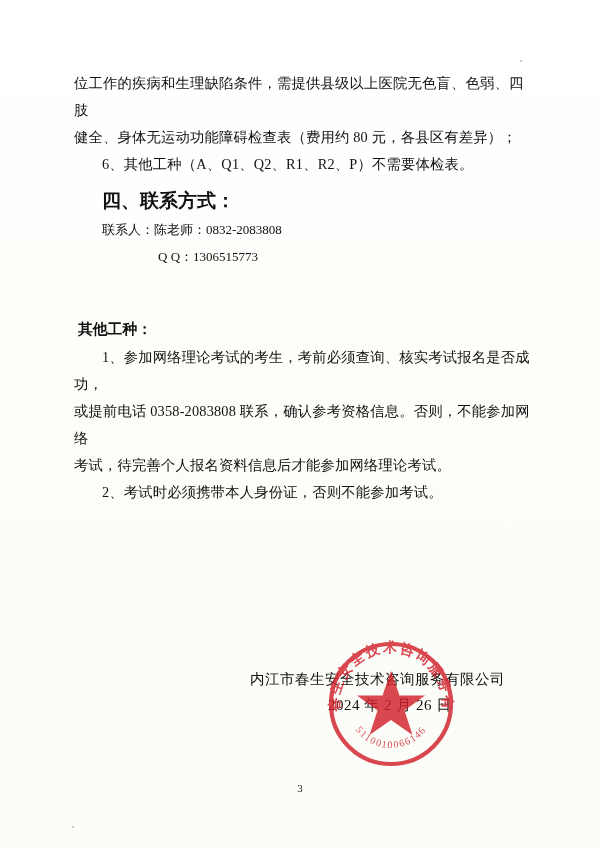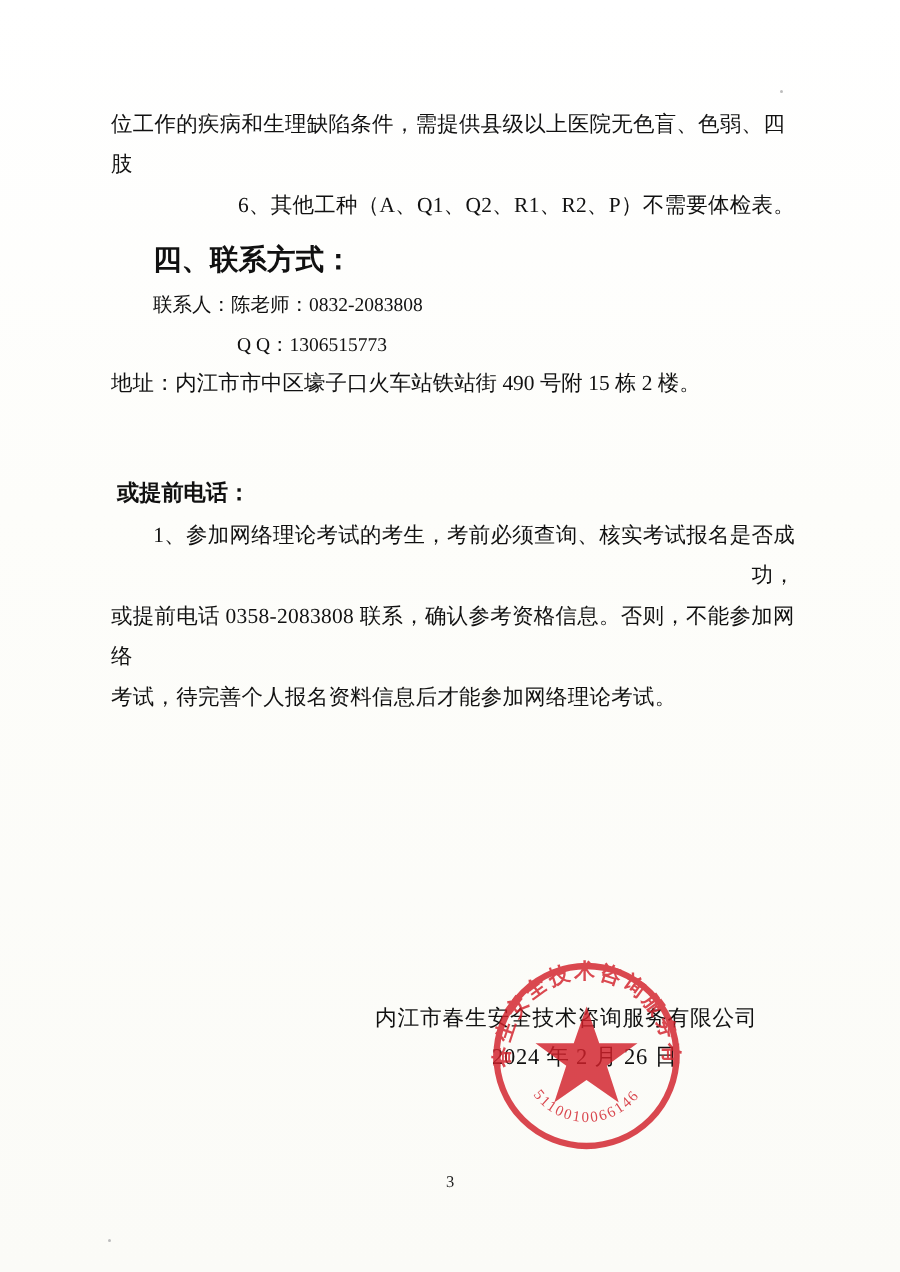--- a/index.html
+++ b/index.html
@@ -33,21 +33,21 @@
     left: 74px;
     top: 70px;
     width: 456px;
   }
   .line {
     font-size: 14.3px;
     line-height: 27px;
     letter-spacing: 0.2px;
     white-space: pre-wrap;
   }
-  .indent1 { text-indent: 28px; text-align: right; }
+  .indent1 { text-indent: 28px; }
   .gap-sm { height: 8px; }
   .gap-lg { height: 44px; }
   .contact-row {
     font-size: 13px;
     line-height: 27px;
     padding-left: 28px;
   }
   .contact-row .label {
     display: inline-block;
   }
@@ -122,45 +122,46 @@
 </style>
 </head>
 <body>
 
 <div class="page">
   <div class="paper-tint"></div>
 
   <div class="content">
 
     <div class="line">位工作的疾病和生理缺陷条件，需提供县级以上医院无色盲、色弱、四肢</div>
+    <div class="line">健全、身体无运动功能障碍检查表（费用约 80 元，各县区有差异）；</div>
     <div class="line indent1">6、其他工种（A、Q1、Q2、R1、R2、P）不需要体检表。</div>
 
     <div class="gap-sm"></div>
 
     <div class="section-title">四、联系方式：</div>
 
     <div class="contact-row">
       <span class="label">联系人：陈老师：</span><span>0832-2083808</span>
     </div>
 
 
     <div class="contact-row contact-indent2">
       <span class="label">Q Q：</span><span>1306515773</span>
     </div>
 
 
-    <div class="addr">地址：内江市市中区壕子口火车站铁站街 490 号附 15 栋 2 楼。</div>
 
     <div class="gap-lg"></div>
 
-    <div class="notice-title">或提前电话：</div>
+    <div class="notice-title">其他工种：</div>
 
     <div class="line indent1">1、参加网络理论考试的考生，考前必须查询、核实考试报名是否成功，</div>
     <div class="line">或提前电话 0358-2083808 联系，确认参考资格信息。否则，不能参加网络</div>
     <div class="line">考试，待完善个人报名资料信息后才能参加网络理论考试。</div>
+    <div class="line indent1">2、考试时必须携带本人身份证，否则不能参加考试。</div>
 
   </div>
 
   <div class="sign-block">
     <div class="sign-company">内江市春生安全技术咨询服务有限公司</div>
     <div class="sign-date">2024 年 2 月 26 日</div>
   </div>
 
   <div class="seal">
     <svg width="142" height="142" viewBox="0 0 142 142" xmlns="http://www.w3.org/2000/svg">

